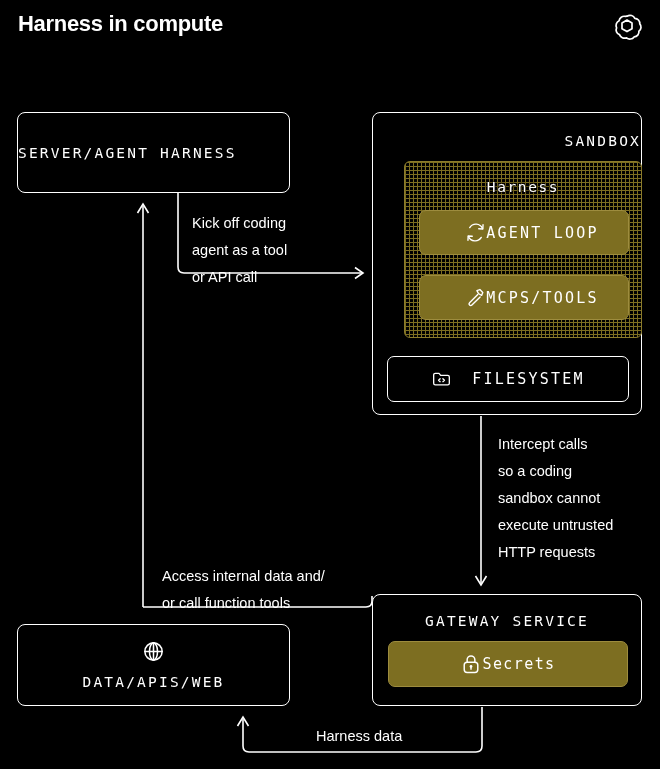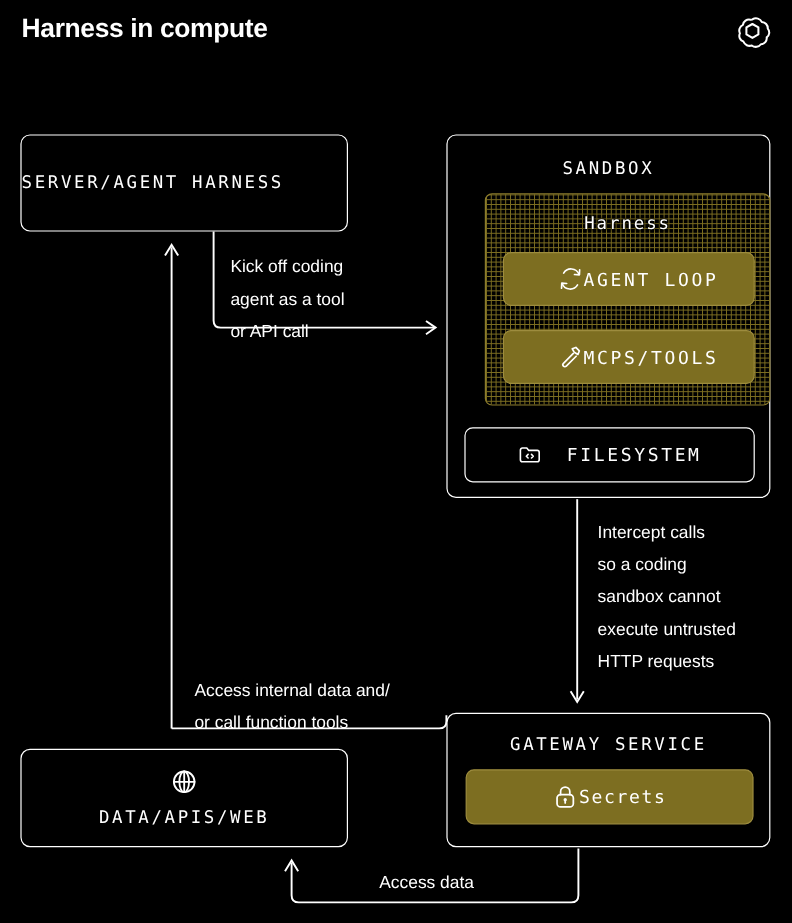--- a/index.html
+++ b/index.html
@@ -79,21 +79,21 @@
     left: 372px;
     top: 112px;
     width: 270px;
     height: 303px;
   }
   #sandbox-title {
     position: absolute;
     top: 20px;
     left: 0;
     width: 100%;
-    text-align: center;
+    text-align: right;
   }
 
   
   #harness-panel {
     position: absolute;
     left: 16px;
     top: 48px;
     width: 238px;
     height: 177px;
     box-sizing: border-box;
@@ -264,21 +264,21 @@
 <div class="edge-label" id="label-kickoff">Kick off coding
 agent as a tool
 or API call</div>
 <div class="edge-label" id="label-intercept">Intercept calls
 so a coding
 sandbox cannot
 execute untrusted
 HTTP requests</div>
 <div class="edge-label" id="label-access-internal">Access internal data and/
 or call function tools</div>
-<div class="edge-label" id="label-access-data">Access data</div>
+<div class="edge-label" id="label-access-data">Harness data</div>
 
 <div class="node" id="server-agent-harness">
   <span class="node-label-mono">SERVER/AGENT HARNESS</span>
 </div>
 
 <div class="node" id="sandbox">
   <div class="node-label-mono" id="sandbox-title">SANDBOX</div>
 
   <div id="harness-panel">
     <div id="harness-title">Harness</div>

